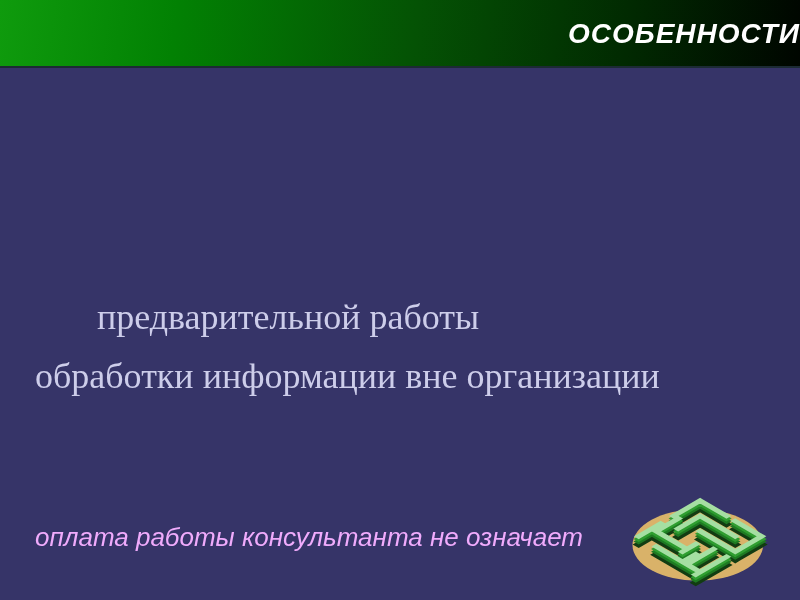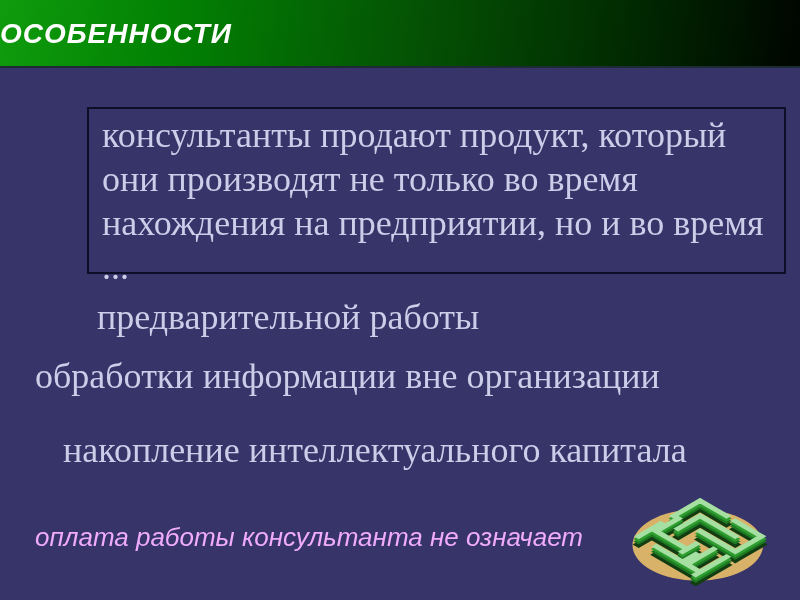--- a/index.html
+++ b/index.html
@@ -15,21 +15,21 @@
     position: absolute;
     left: 0; top: 0;
     width: 800px; height: 66px;
     background: linear-gradient(97deg, #0f9b0d 0%, #028103 22%, #045204 52%, #012a01 78%, #000500 100%);
     border-bottom: 2px solid #1c2b34;
   }
   .page-title {
     position: absolute;
     left: 0; top: 18px;
     width: 100%;
-    text-align: left;
+    text-align: right;
     font-family: "Liberation Sans", sans-serif;
     font-weight: bold;
     font-style: italic;
     font-size: 28px;
     letter-spacing: 1px;
     color: #ffffff;
   }
   .quote-box {
     position: absolute;
     left: 87px; top: 107px;
@@ -72,30 +72,23 @@
 </style>
 </head>
 <body>
 
 <div class="slide">
 
   <div class="header-bar"></div>
 
   <div class="page-title">ОСОБЕННОСТИ</div>
 
-  <div class="quote-box">
-    <div class="quote-line">консультанты продают продукт, который</div>
-    <div class="quote-line">они производят не только во время</div>
-    <div class="quote-line">нахождения на предприятии, но и во время</div>
-    <div class="quote-line">...</div>
-  </div>
 
   <div class="point point-1">предварительной работы</div>
   <div class="point point-2">обработки информации вне организации</div>
-  <div class="point point-3">накопление интеллектуального капитала</div>
 
   <div class="footer-note">
     <div class="footer-line">оплата работы консультанта не означает</div>
   </div>
 
   <svg class="maze-logo" viewBox="0 0 170 100" aria-hidden="true">
     <ellipse cx="74" cy="52" rx="64" ry="35" fill="#d9b269"></ellipse>
     <g fill="none" stroke-linecap="square">
 
       <g transform="translate(0,8)">

